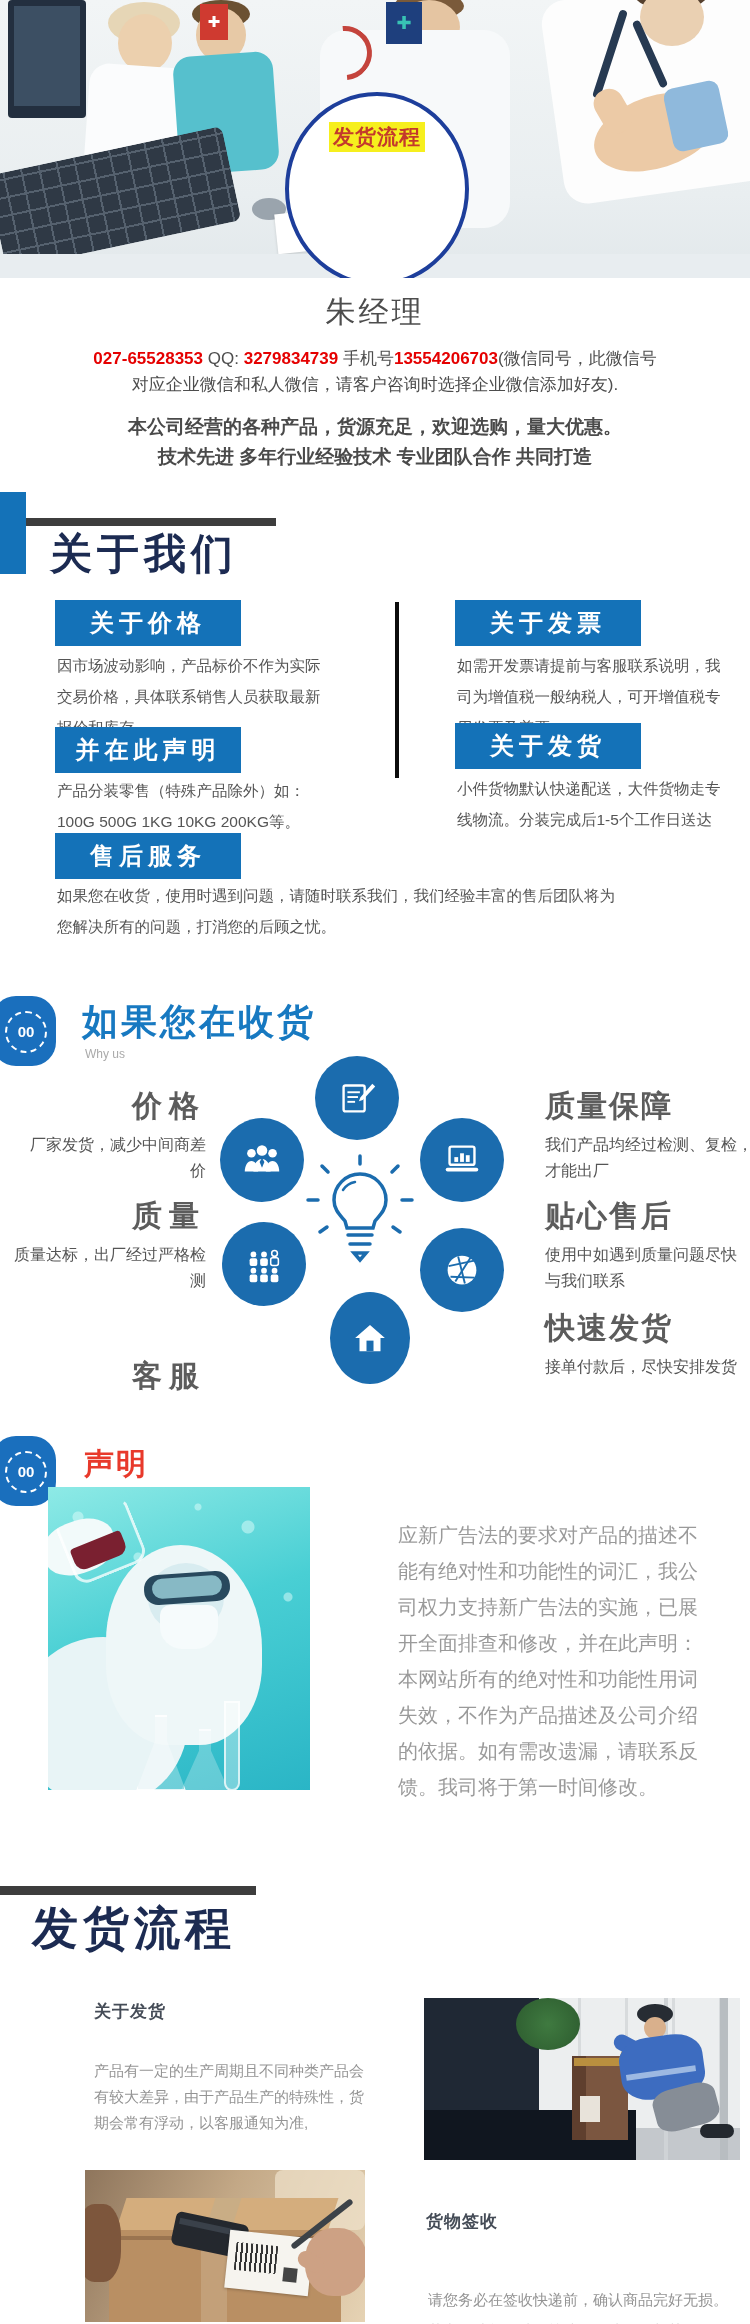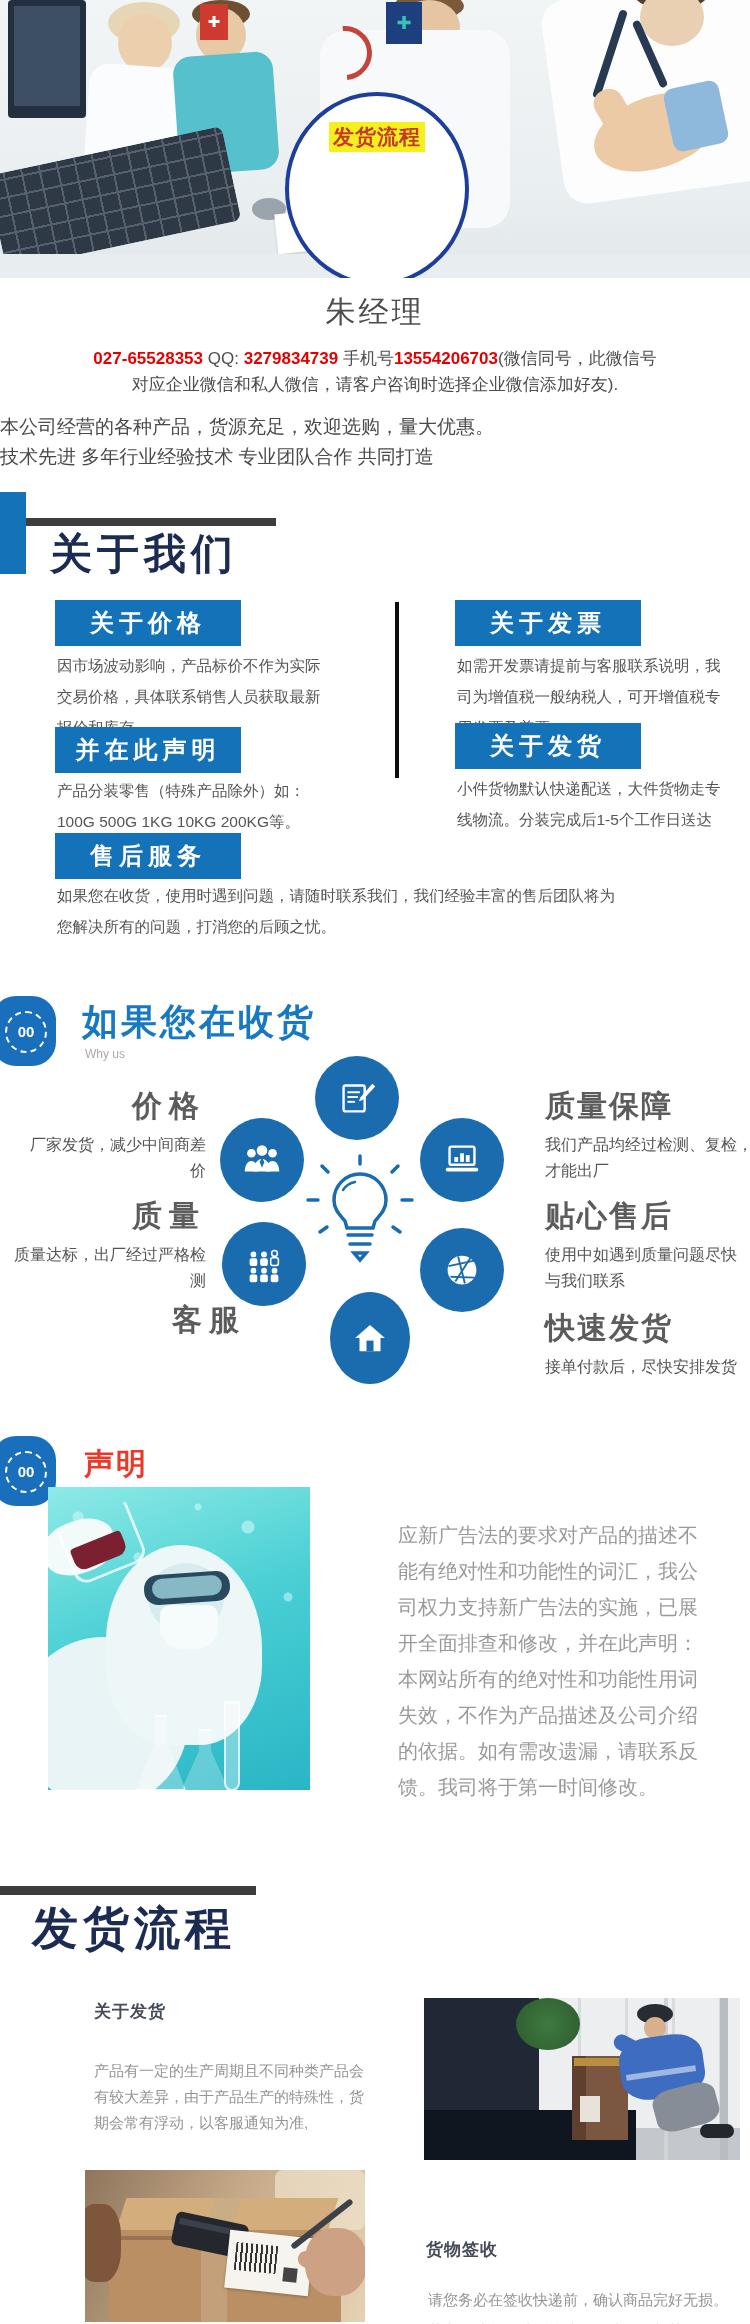--- a/index.html
+++ b/index.html
@@ -47,21 +47,21 @@
   .h-cuff{left:668px;top:84px;width:56px;height:64px;background:#8fb9dc;border-radius:10px;transform:rotate(-12deg);}
   .h-table{left:0;top:254px;width:750px;height:24px;background:#e8edf0;}
   .h-circle{left:285px;top:92px;width:176px;height:186px;background:#fff;border:4px solid #1d3e9b;border-radius:50%;}
   .h-badge{left:0;right:0;top:26px;margin:auto;width:max-content;background:#f6ef1e;color:#c3392c;
            font-size:21px;font-weight:bold;padding:1px 4px;letter-spacing:1px;}
 
   
   .c-name{left:0;top:292px;width:750px;text-align:center;font-size:30px;color:#4d4d4d;letter-spacing:3px;}
   .c-line{left:85px;top:346px;width:580px;text-align:center;font-size:17px;line-height:26px;color:#4d4d4d;}
   .c-red{color:#e50000;font-weight:bold;}
-  .c-desc{left:0;top:412px;width:750px;font-size:19px;line-height:30px;color:#4a4a4a;}
+  .c-desc{left:0;top:412px;width:750px;text-align:center;font-size:19px;line-height:30px;color:#4a4a4a;font-weight:bold;}
 
   
   .a-bluetab{left:0;top:492px;width:26px;height:82px;background:#1472b8;}
   .a-line{left:26px;top:518px;width:250px;height:8px;background:#3d3d3d;}
   .a-title{left:50px;top:526px;font-family:"Liberation Serif",serif;font-size:42px;font-weight:bold;
            color:#1c2b52;letter-spacing:5px;}
   .a-box{background:#1472b8;color:#fff;font-family:"Liberation Serif",serif;font-weight:bold;
          font-size:24px;letter-spacing:5px;padding:7px 0;width:186px;text-align:center;}
   .a-body{font-size:15.5px;line-height:31px;color:#555;}
   .a-vline{left:395px;top:602px;width:4px;height:176px;background:#0c0c0c;}
@@ -238,21 +238,21 @@
   </div>
   <div class="abs w-title">如果您在收货</div>
   <div class="abs w-sub">Why us</div>
 
   <div class="abs w-h w-left ls-wide" style="top:1086px;">价格</div>
   <div class="abs w-b w-left pre" style="top:1132px;">厂家发货，减少中间商差
 价</div>
   <div class="abs w-h w-left ls-wide" style="top:1196px;">质量</div>
   <div class="abs w-b w-left pre" style="top:1242px;">质量达标，出厂经过严格检
 测</div>
-  <div class="abs w-h w-left ls-wide" style="top:1300px;padding-left:40px;">客服</div>
+  <div class="abs w-h w-left ls-wide" style="top:1356px;">客服</div>
 
   <div class="abs w-h w-right ls-med" style="top:1086px;">质量保障</div>
   <div class="abs w-b w-right pre" style="top:1132px;">我们产品均经过检测、复检，
 才能出厂</div>
   <div class="abs w-h w-right ls-med" style="top:1196px;">贴心售后</div>
   <div class="abs w-b w-right pre" style="top:1242px;">使用中如遇到质量问题尽快
 与我们联系</div>
   <div class="abs w-h w-right ls-med" style="top:1308px;">快速发货</div>
   <div class="abs w-b w-right pre" style="top:1354px;">接单付款后，尽快安排发货</div>
 
@@ -408,17 +408,17 @@
     <div class="sg-phscr"></div>
     <div class="sg-label"></div>
     <div class="sg-bars"></div>
     <div class="sg-sq"></div>
     <div class="sg-handL"></div>
     <div class="sg-pen"></div>
     <div class="sg-handR"></div>
     <div class="sg-thumb"></div>
   </div>
 
-  <div class="abs sp-h" style="left:426px;top:2210px;margin-top:28px;">货物签收</div>
+  <div class="abs sp-h" style="left:426px;top:2210px;">货物签收</div>
   <div class="abs sp-b pre" style="left:428px;top:2260px;width:320px;line-height:31px;">请您务必在签收快递前，确认商品完好无损。
 若出现缺货，破损等情况，请提供相关证明</div>
 
 </div>
 
 </body></html>

